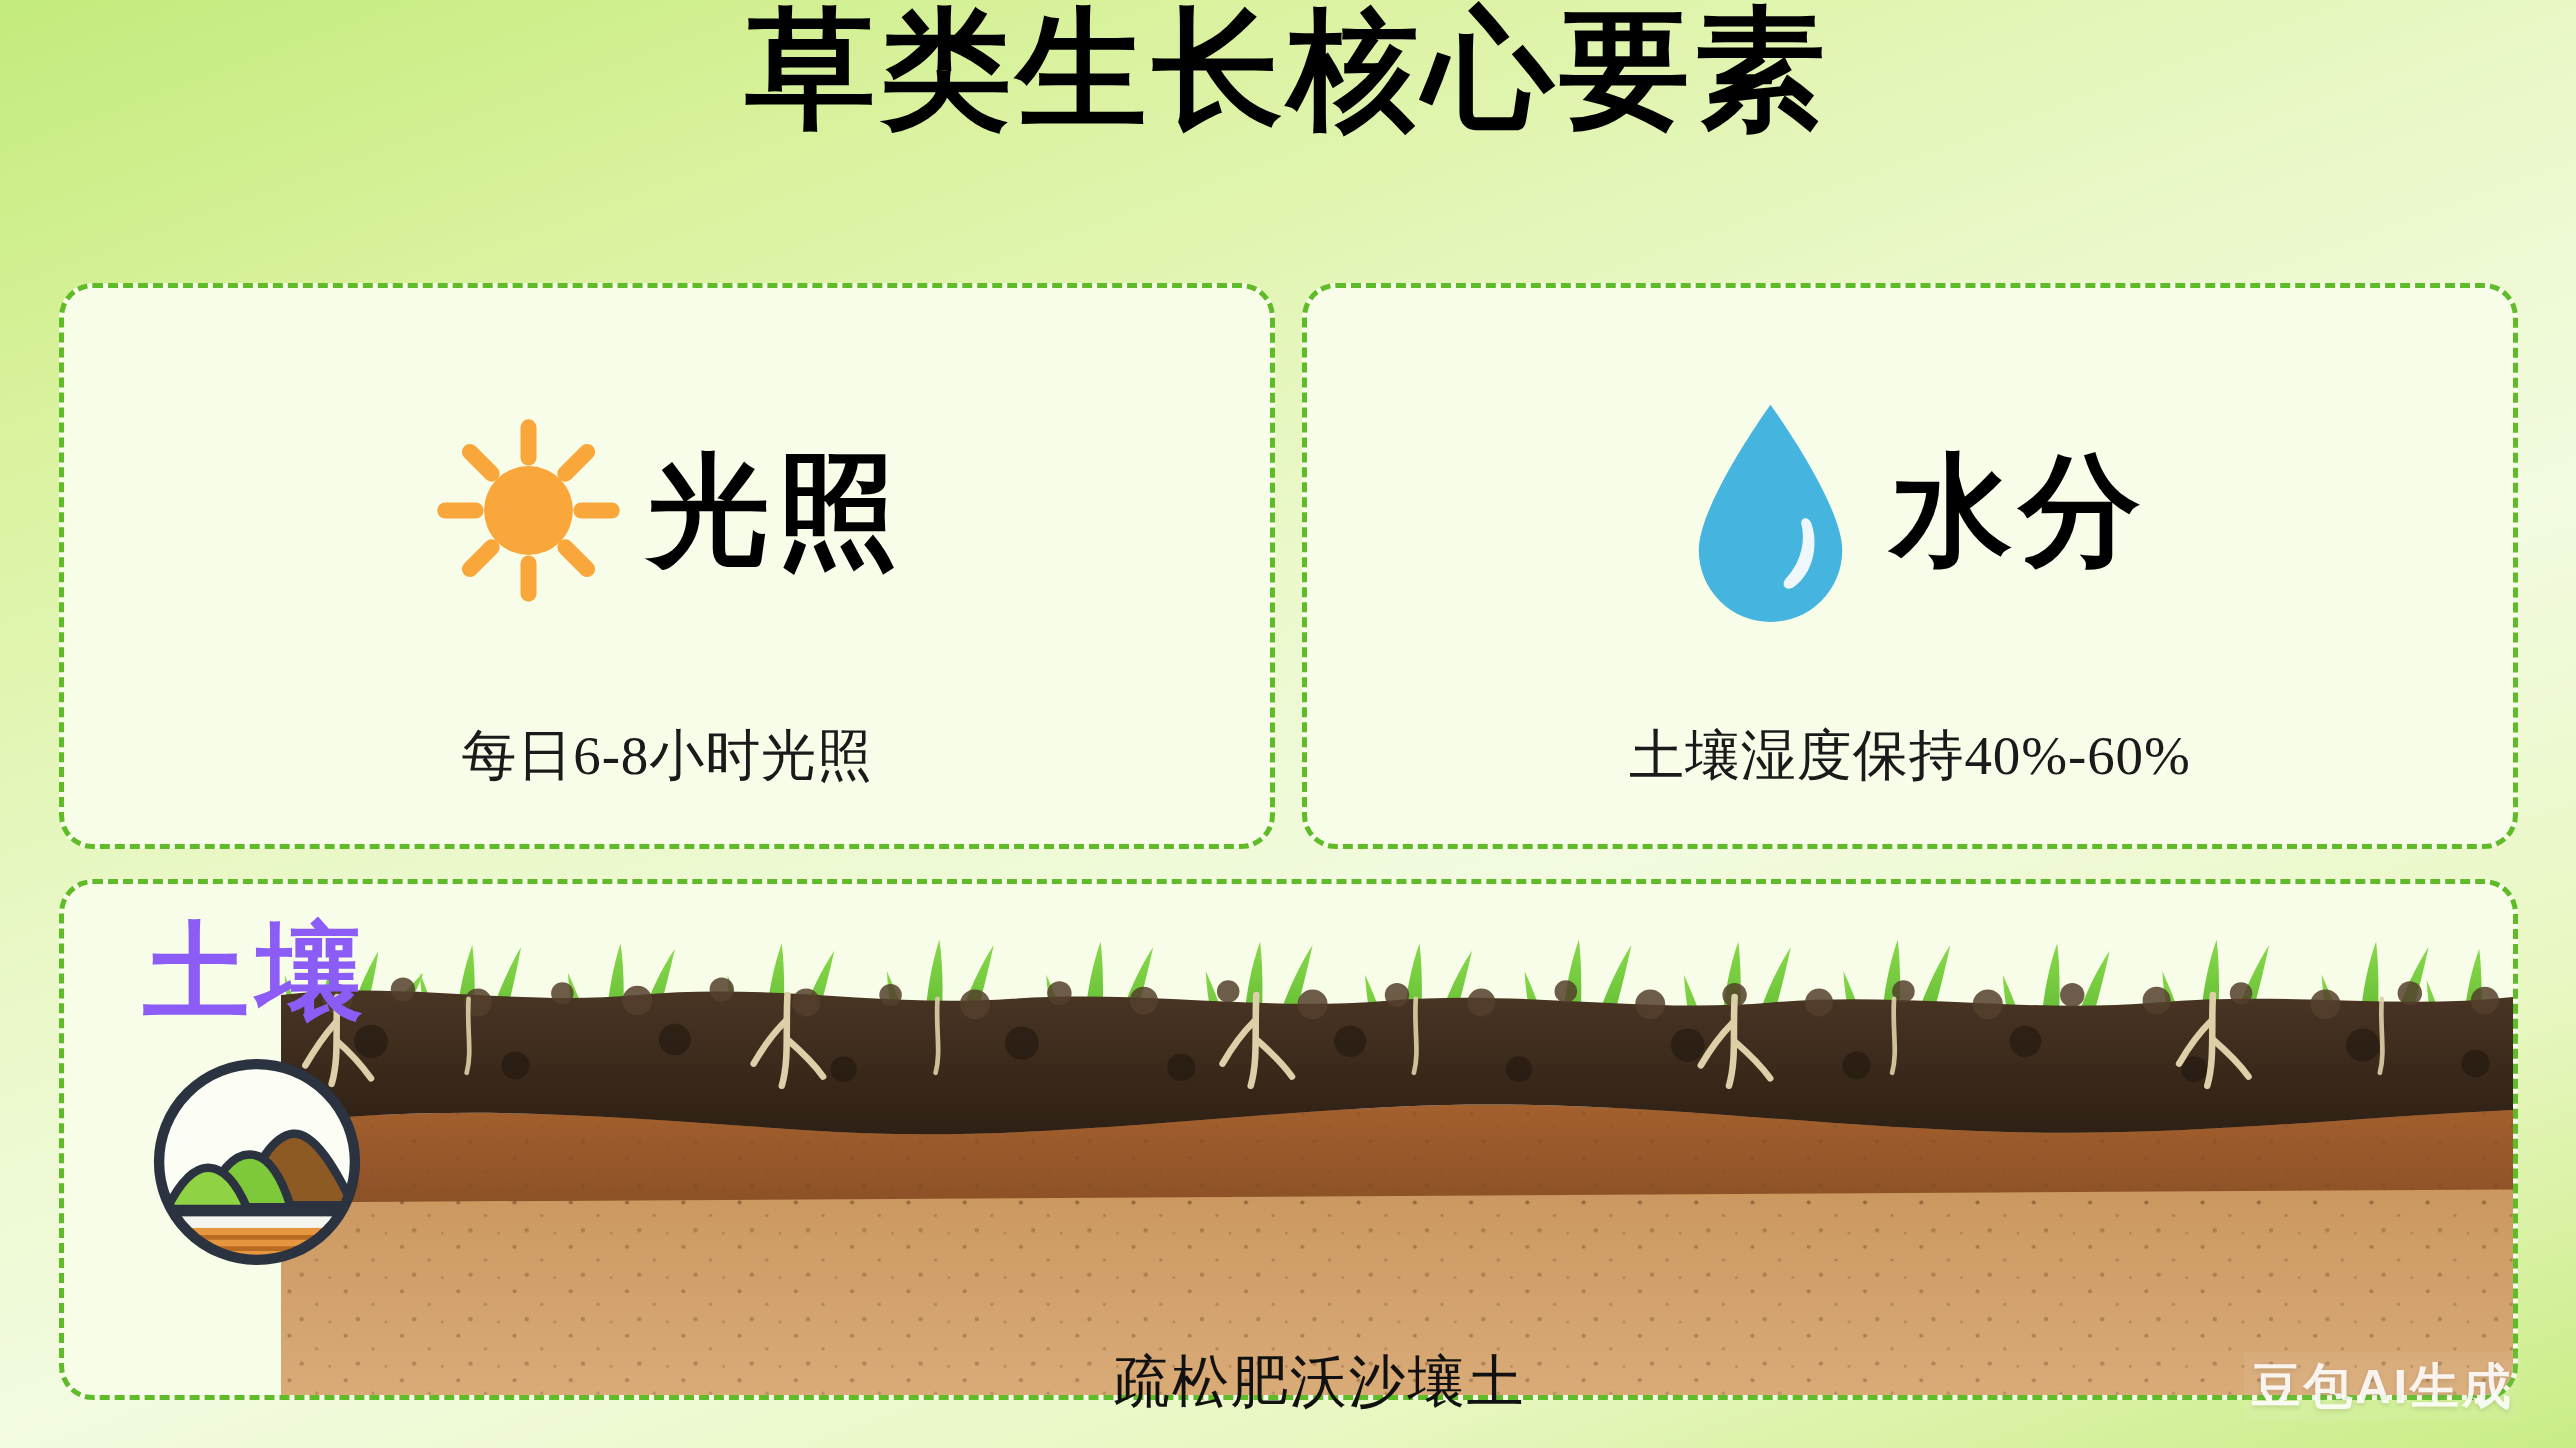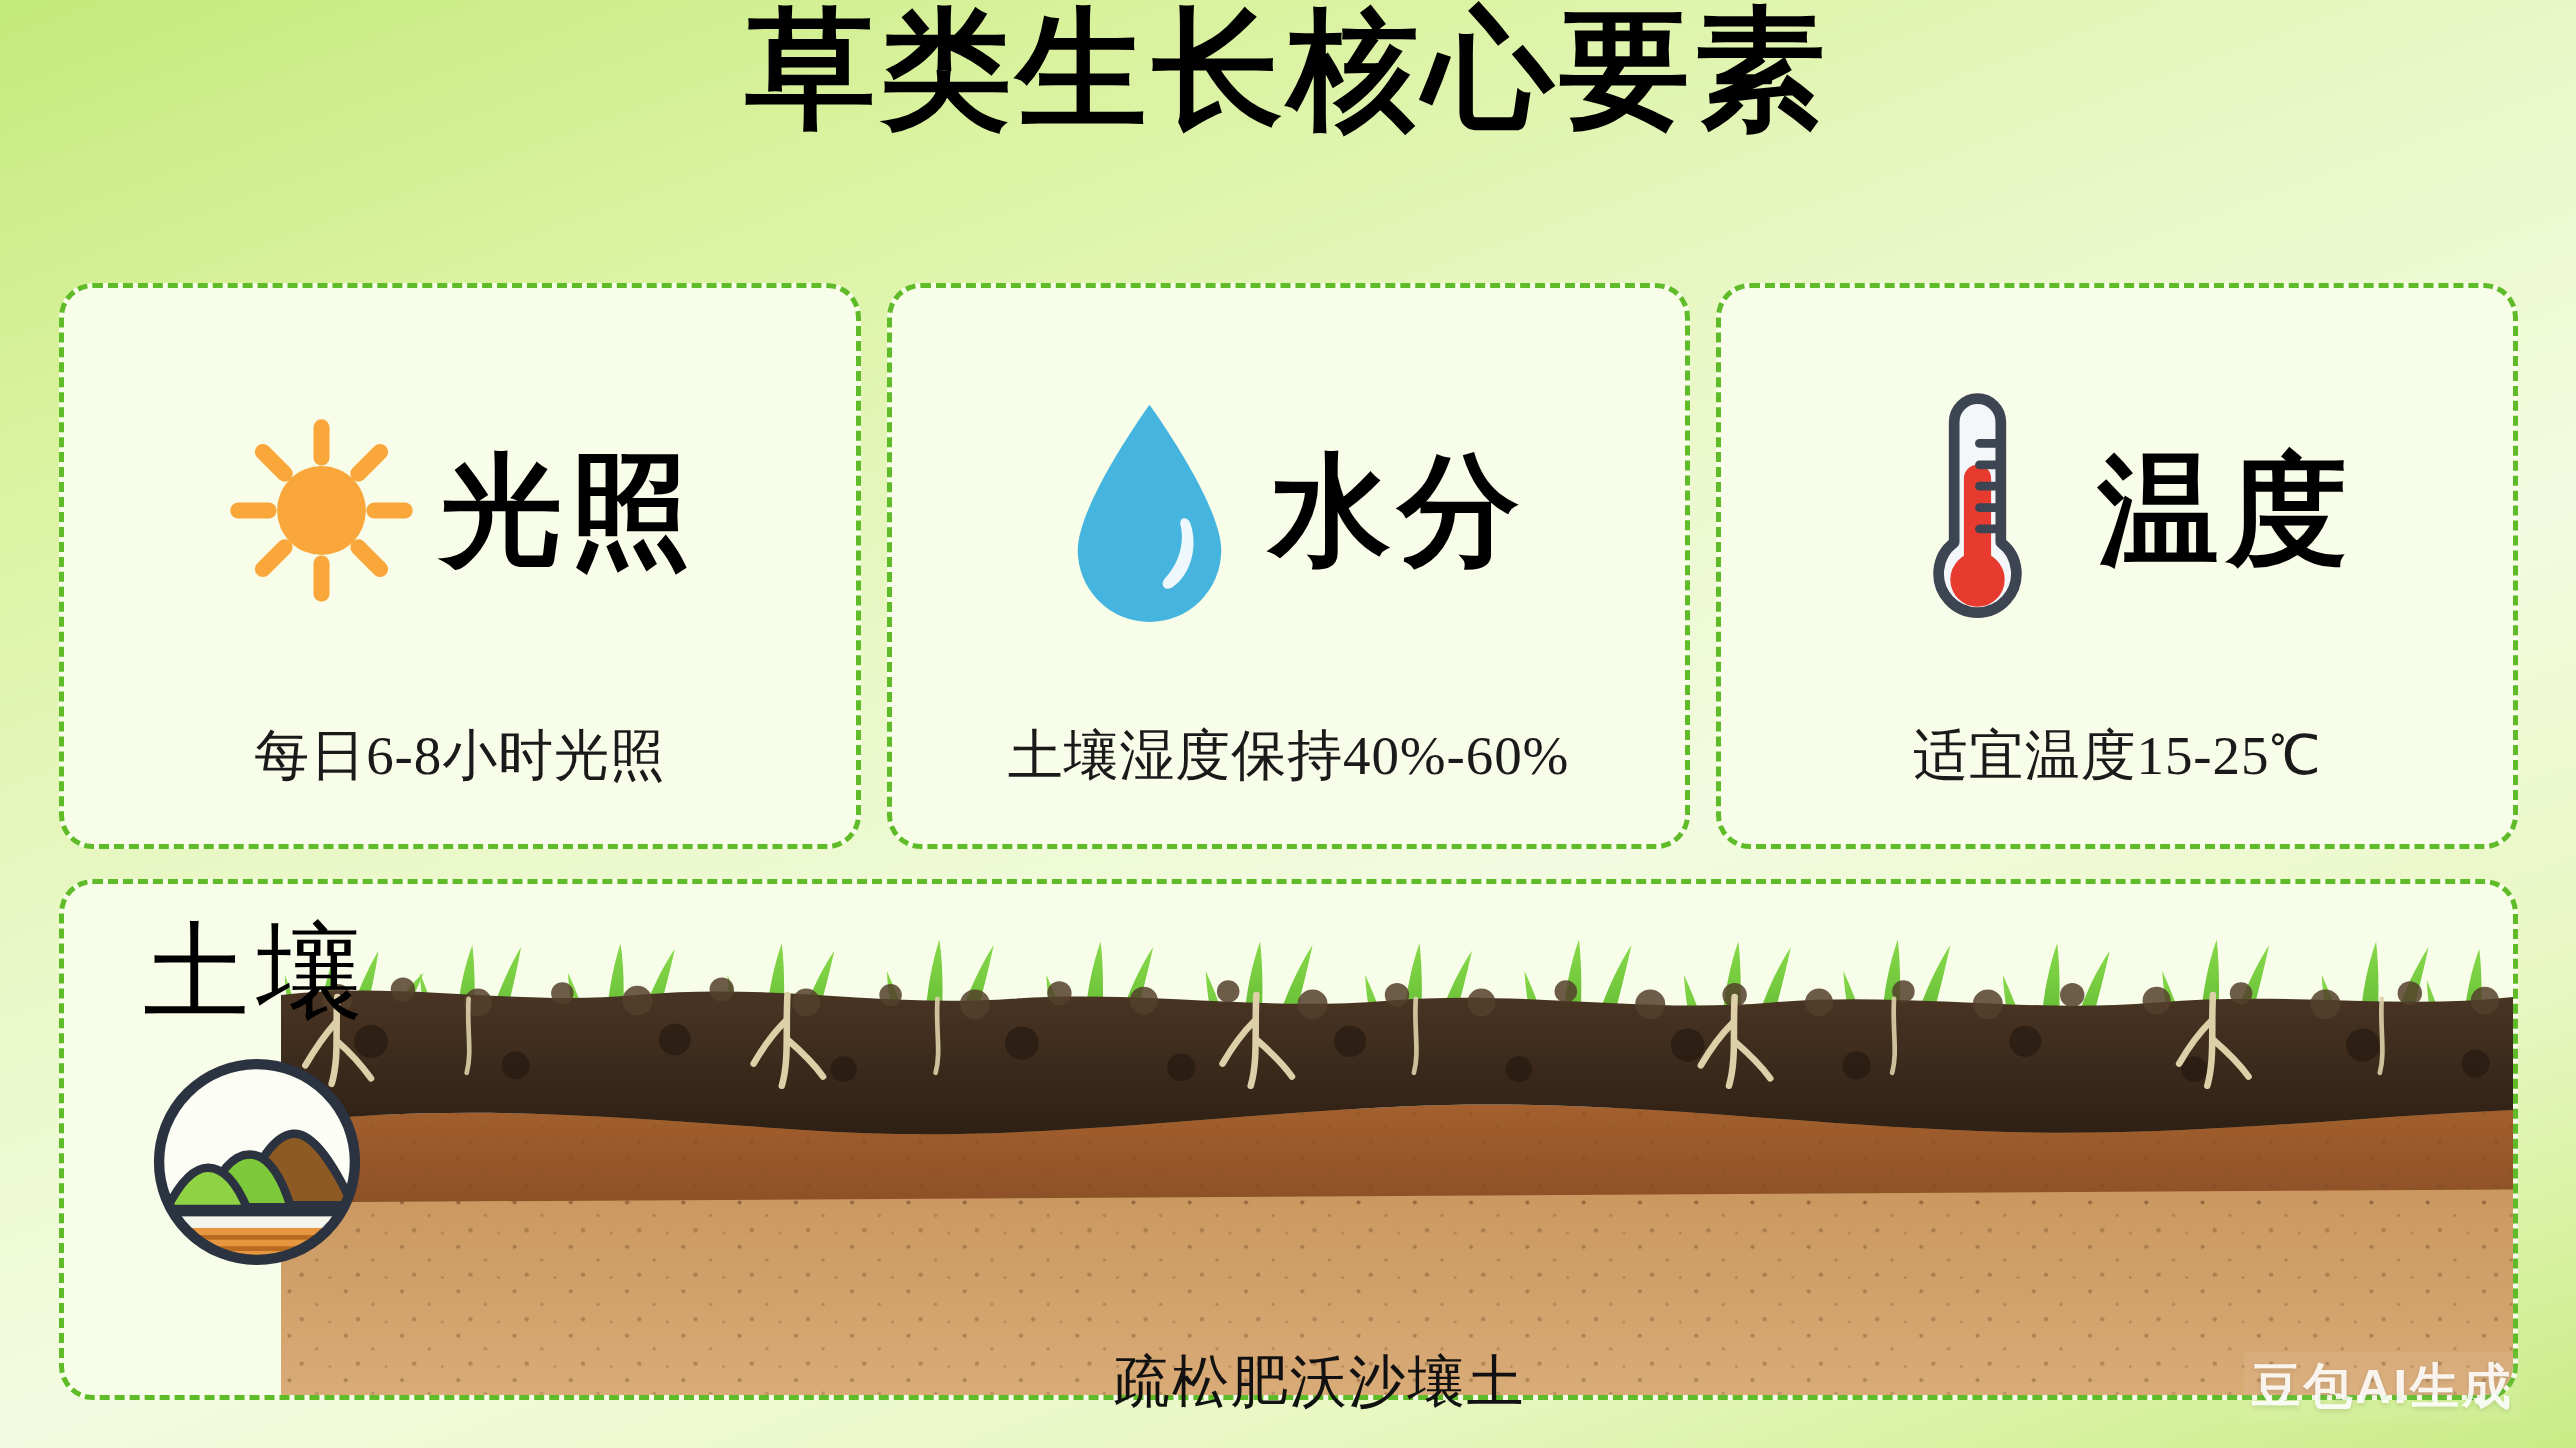--- a/index.html
+++ b/index.html
@@ -47,21 +47,21 @@
     position:absolute; left:59px; top:879px; width:2459px; height:521px;
     background:#f8fde9; border:5.7px dashed #5fbb27; border-radius:34px;
     overflow:hidden;
   }
   .soil-left{
     position:absolute; left:0; top:0; width:385px; height:100%;
     display:flex; flex-direction:column; align-items:center; justify-content:flex-start;
     padding-top:34px; z-index:3;
   }
   .soil-title{
-    font-size:106px; font-weight:400; color:#000000; letter-spacing:7.5px; line-height:1;
+    font-size:106px; font-weight:700; color:#8b5cf6; letter-spacing:7.5px; line-height:1;
     margin-bottom:24.5px;
   }
   .soil-illo{
     position:absolute; left:217px; top:0; right:0; bottom:0;
     z-index:1;
   }
   .soil-illo svg{ display:block; width:100%; height:100%; }
   .soil-caption{
     position:absolute; left:1113px; top:1344px; z-index:5;
     font-size:57px; color:#111; letter-spacing:1.9px; white-space:nowrap;text-align:right;
@@ -112,40 +112,20 @@
         <svg viewBox="0 0 160 230" width="159" height="223" aria-hidden="true">
           <path d="M80 6 C80 6 6 108 6 156 A74 74 0 0 0 154 156 C154 108 80 6 80 6 Z" fill="#45b5e0"></path>
           <path d="M122 128 C130 150 124 180 104 194 C96 199 90 192 96 185 C112 168 116 146 112 130 C110 122 119 120 122 128 Z" fill="#eef8fc"></path>
         </svg>
       </div>
       <div class="card-label">水分</div>
     </div>
     <div class="card-caption">土壤湿度保持40%-60%</div>
   </div>
 
-  <div class="card">
-    <div class="card-top">
-      <div class="card-icon">
-        <svg viewBox="0 0 120 250" width="117" height="243" aria-hidden="true">
-          <path d="M60 10 a24 24 0 0 1 24 24 v124 a40 40 0 1 1 -48 0 V34 a24 24 0 0 1 24 -24 z" fill="#f4f7fa" stroke="#3d4452" stroke-width="11" stroke-linejoin="round"></path>
-          <path d="M60 92 v96" stroke="#e83b2f" stroke-width="28" stroke-linecap="round"></path>
-          <circle cx="60" cy="196" r="28" fill="#e83b2f"></circle>
-          <g stroke="#3d4452" stroke-width="9" stroke-linecap="round">
-            <line x1="62" y1="56" x2="84" y2="56"></line>
-            <line x1="62" y1="78" x2="84" y2="78"></line>
-            <line x1="62" y1="100" x2="84" y2="100"></line>
-            <line x1="62" y1="122" x2="84" y2="122"></line>
-            <line x1="62" y1="144" x2="84" y2="144"></line>
-          </g>
-        </svg>
-      </div>
-      <div class="card-label">温度</div>
-    </div>
-    <div class="card-caption">适宜温度15-25℃</div>
-  </div>
 </div>
 
 <div class="soil-panel">
 
   <div class="soil-illo">
     <svg viewBox="0 0 2380 552" preserveAspectRatio="none" aria-hidden="true">
       <defs>
         <linearGradient id="gTop" x1="0" y1="0" x2="0" y2="1">
           <stop offset="0" stop-color="#4a3524"></stop>
           <stop offset="1" stop-color="#2e2014"></stop>

